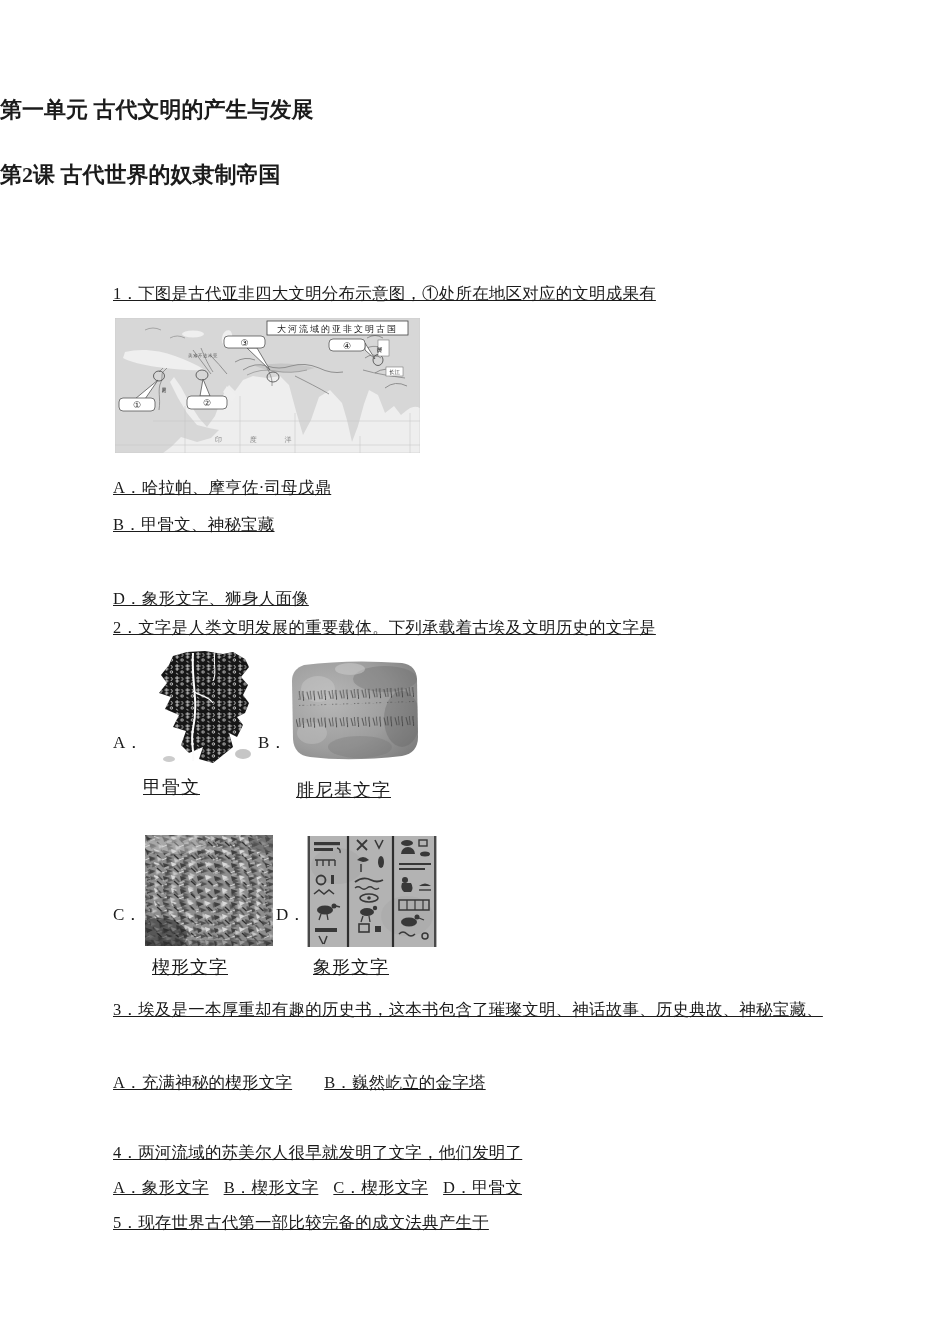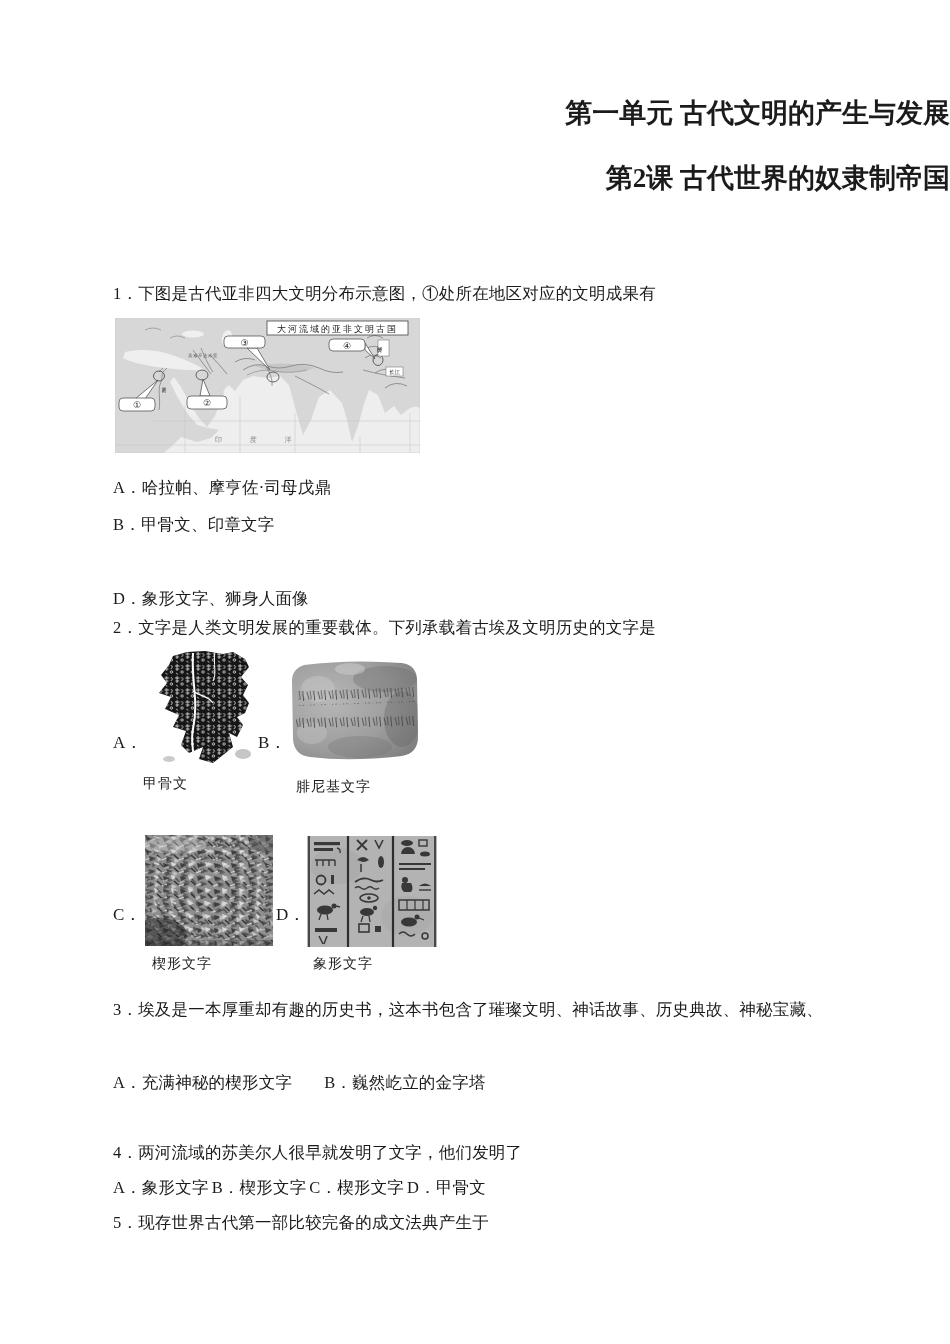--- a/index.html
+++ b/index.html
@@ -1,30 +1,30 @@
 <!DOCTYPE html>
 <html><head>
 <meta charset="utf-8">
 <style>
   html,body { margin:0; padding:0; background:#ffffff; }
   .page {
     position:relative; width:950px; height:1344px; background:#ffffff;
     font-family:"Liberation Serif","DejaVu Serif",serif; color:#1b1b1b;
     overflow:hidden;
   }
-  .title { position:absolute; left:0; width:100%; text-align:right;
-           font-weight:bold; font-size:27px; white-space:nowrap; }
+  .title { position:absolute; left:0; width:100%; text-align:left;
+           font-weight:bold; font-size:22px; white-space:nowrap; }
   .line  { position:absolute; left:113px; font-size:16.5px; letter-spacing:0.2px;
-           white-space:nowrap; }
+           white-space:nowrap;text-decoration:underline; }
   .figlabel { position:absolute; font-size:17px; white-space:nowrap; }
-  .caption  { position:absolute; font-size:14px; letter-spacing:1px; white-space:nowrap; }
+  .caption  { position:absolute; font-size:18px; letter-spacing:1px; white-space:nowrap;text-decoration:underline; }
   .img   { position:absolute; }
   .img svg { display:block; width:100%; height:100%; }
   .g20 { margin-left:32px; }
-  .g3  { margin-left:3px;text-align:center; }
+  .g3  { margin-left:15px;text-align:center; }
 </style>
 </head>
 <body>
 
 <div class="page">
 
   <div class="title" style="top:95px">第一单元 古代文明的产生与发展</div>
   <div class="title" style="top:160px">第2课 古代世界的奴隶制帝国</div>
 
   <div class="line" style="top:283px">1．下图是古代亚非四大文明分布示意图，①处所在地区对应的文明成果有</div>
@@ -116,21 +116,21 @@
       <rect x="271" y="49" width="17" height="9" fill="#ffffff" stroke="#666666" stroke-width="0.5"></rect>
       <text x="279.5" y="56" font-size="5.5" text-anchor="middle" fill="#333">长江</text>
       <text x="73" y="39" font-size="4.5" letter-spacing="0.5" fill="#555">美索不达米亚</text>
       <text x="49" y="66" font-size="4.5" fill="#555" style="writing-mode:vertical-rl;text-orientation:upright">尼罗河</text>
       <text x="100" y="124" font-size="7" letter-spacing="13" fill="#8a8a8a">印 度 洋</text>
       <rect x="0" y="0" width="305" height="135" fill="none" stroke="#c8c8c8" stroke-width="0.6"></rect>
     </svg>
   </div>
 
   <div class="line" style="top:477px">A．哈拉帕、摩亨佐·司母戊鼎</div>
-  <div class="line" style="top:514px">B．甲骨文、印章文字</div>
+  <div class="line" style="top:514px">B．甲骨文、神秘宝藏</div>
   <div class="line" style="top:588px">D．象形文字、狮身人面像</div>
 
   <div class="line" style="top:617px">2．文字是人类文明发展的重要载体。下列承载着古埃及文明历史的文字是</div>
 
   <span class="figlabel" style="left:113px; top:731px">A．</span>
   <div class="img" style="left:153px; top:651px; width:102px; height:112px">
     <svg viewBox="0 0 102 112" xmlns="http://www.w3.org/2000/svg">
       <defs>
         <pattern id="obg" width="10.5" height="12" patternUnits="userSpaceOnUse">
           <g stroke="#ececec" stroke-width="0.8" fill="none">

